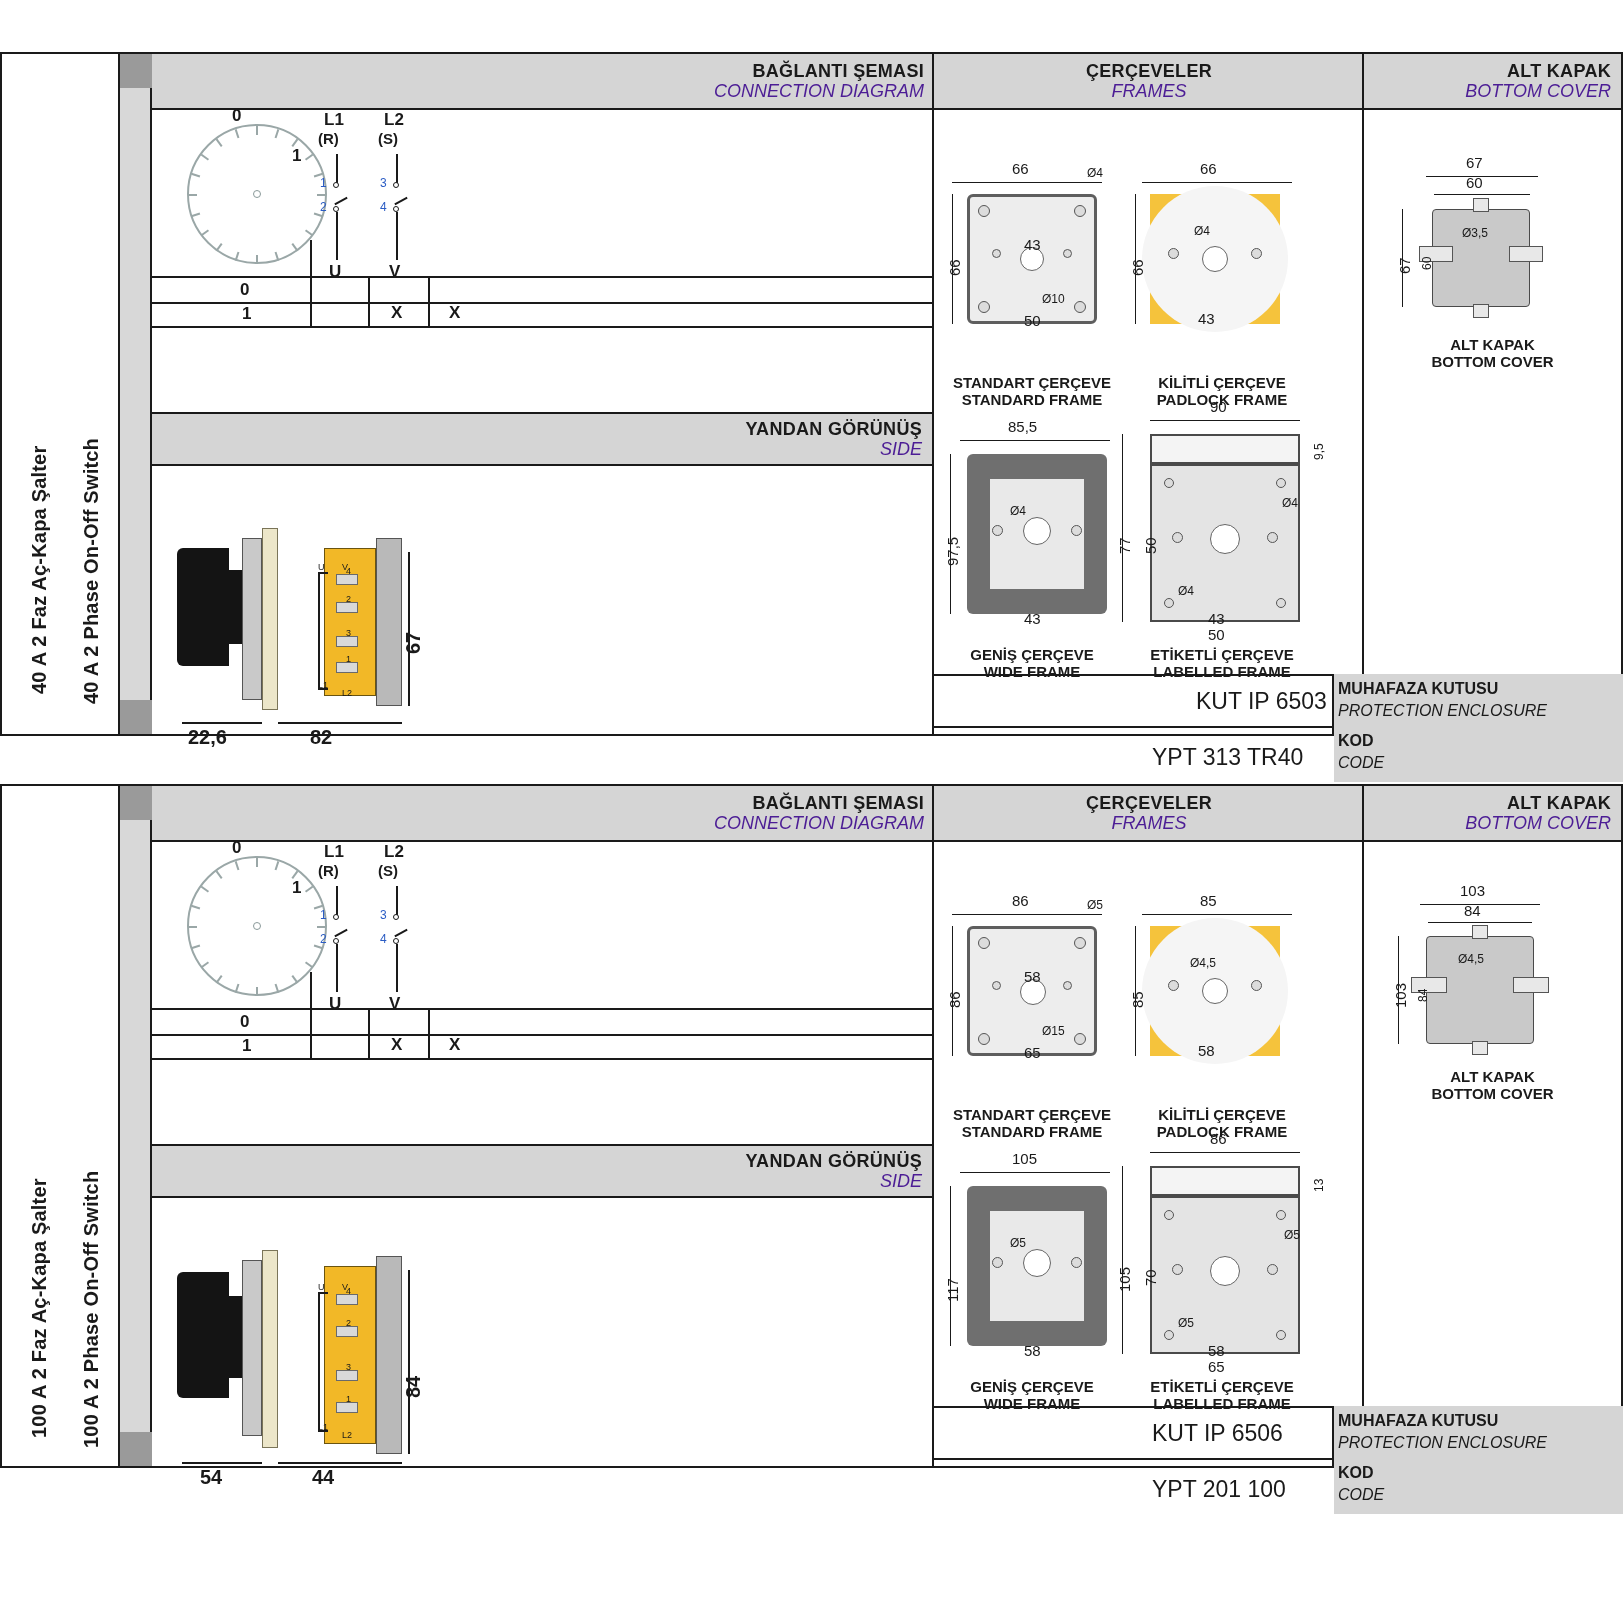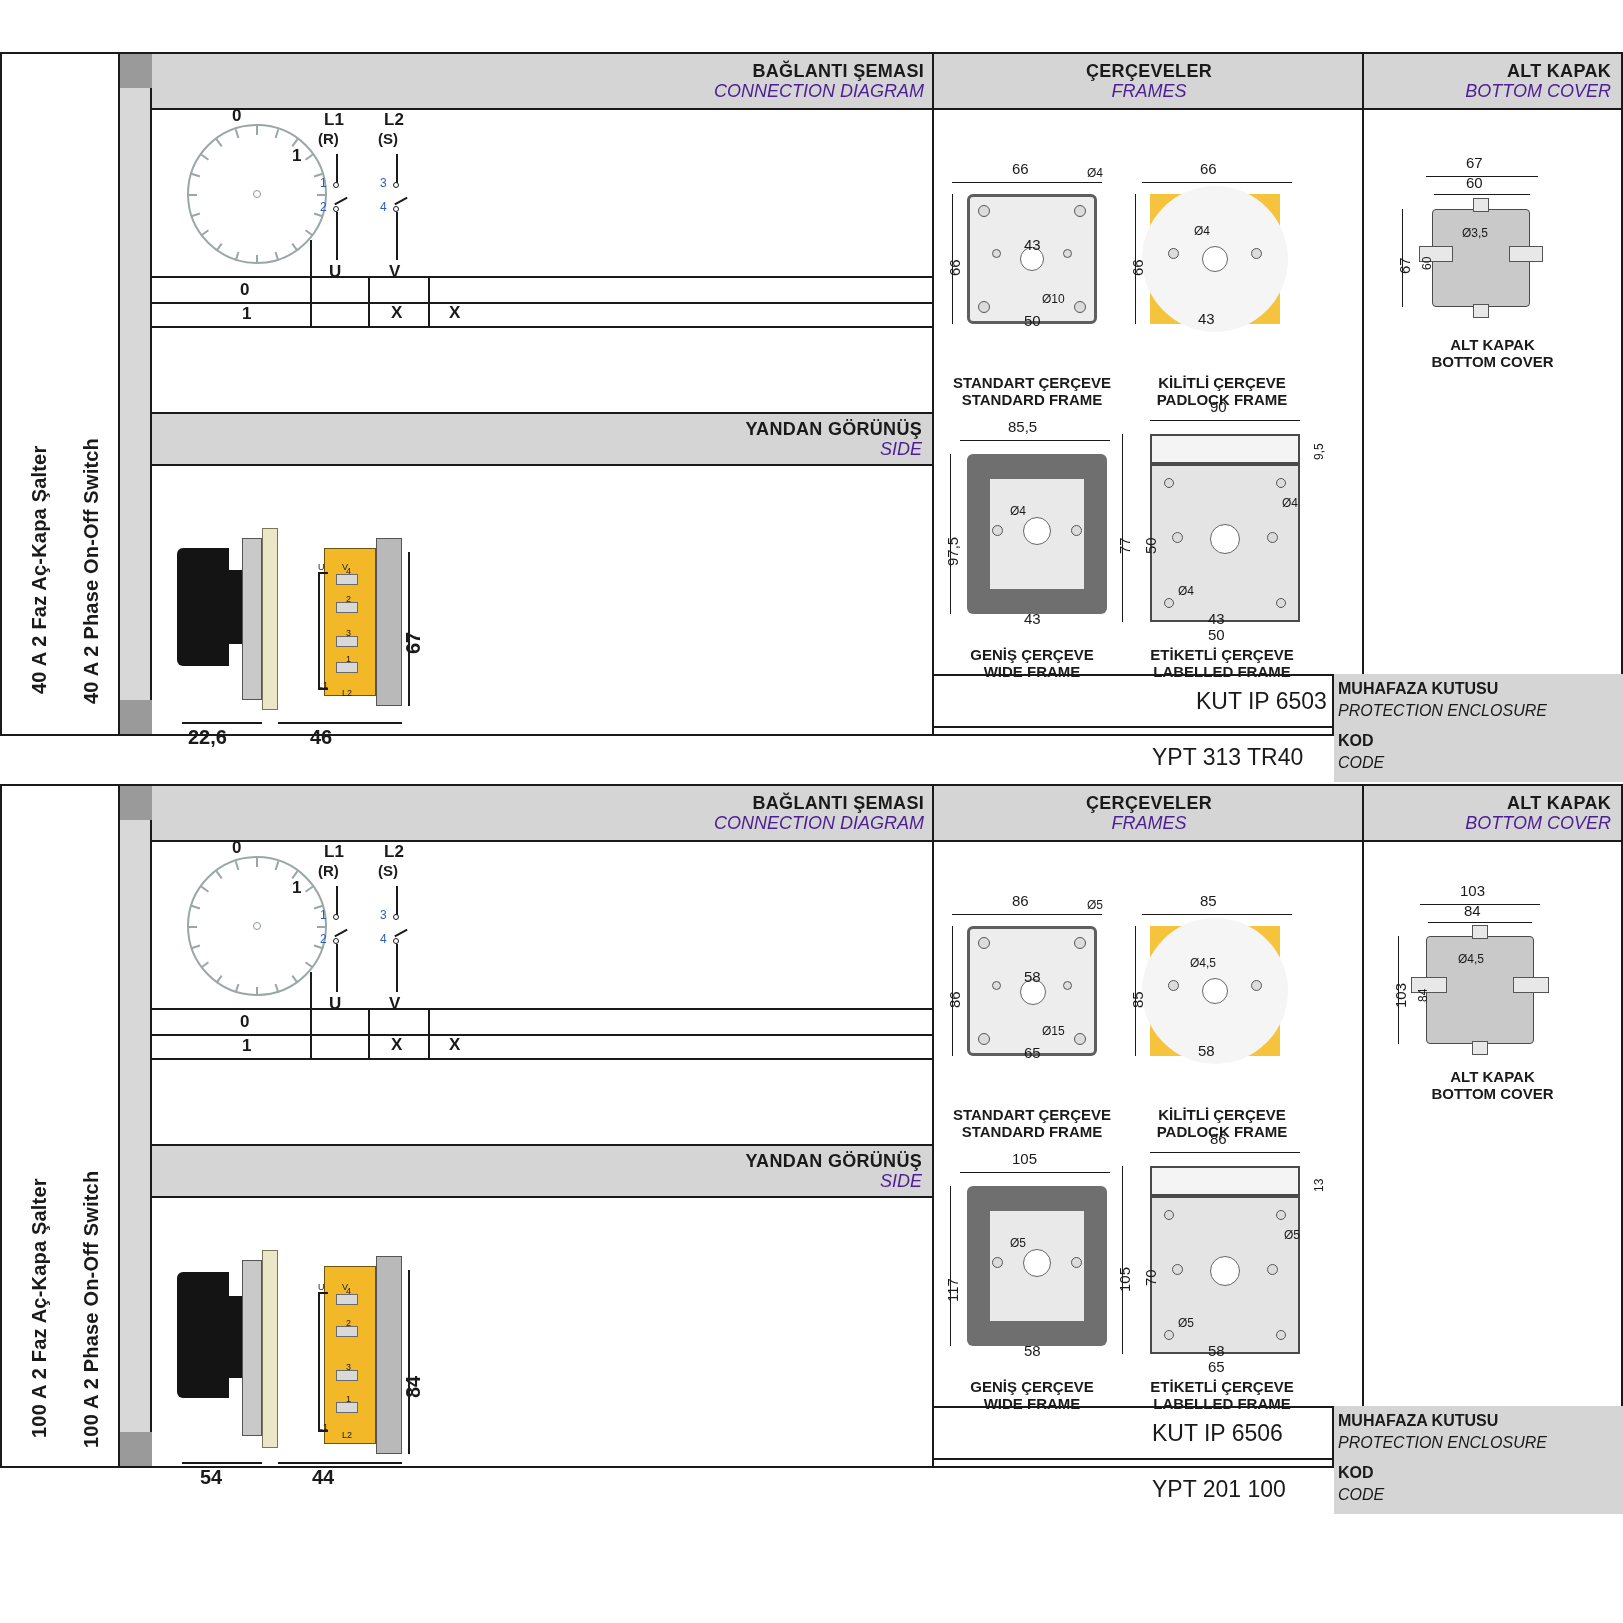--- a/index.html
+++ b/index.html
@@ -224,21 +224,21 @@
   <div class="lbl" style="left:340px; top:634px; font-size:9px;">L2</div>
   <div class="wire" style="left:316px; top:518px; width:2px; height:118px;"></div>
   <div class="wire" style="left:316px; top:518px; width:10px; height:2px;"></div>
   <div class="wire" style="left:316px; top:634px; width:10px; height:2px;"></div>
 
   <div class="dimline" style="left:406px; top:498px; width:2px; height:154px;"></div>
   <div class="dimtxt rot90" style="left:400px; top:600px; font-size:20px; font-weight:bold;">67</div>
   <div class="dimline" style="left:180px; top:668px; width:80px; height:2px;"></div>
   <div class="dimline" style="left:276px; top:668px; width:124px; height:2px;"></div>
   <div class="dimtxt" style="left:186px; top:672px; font-size:20px; font-weight:bold;">22,6</div>
-  <div class="dimtxt" style="left:308px; top:672px; font-size:20px; font-weight:bold;">46</div>
+  <div class="dimtxt" style="left:308px; top:672px; font-size:20px; font-weight:bold;">82</div>
 
   <div class="sq std-frame" style="left:965px; top:140px; width:130px; height:130px;">
     <div class="screw" style="left:8px; top:8px; width:12px; height:12px;"></div>
     <div class="screw" style="right:8px; top:8px; width:12px; height:12px;"></div>
     <div class="screw" style="left:8px; bottom:8px; width:12px; height:12px;"></div>
     <div class="screw" style="right:8px; bottom:8px; width:12px; height:12px;"></div>
     <div class="hole" style="left:50px; top:50px; width:24px; height:24px;"></div>
     <div class="screw" style="left:22px; top:52px; width:9px; height:9px;"></div>
     <div class="screw" style="right:22px; top:52px; width:9px; height:9px;"></div>
   </div>

